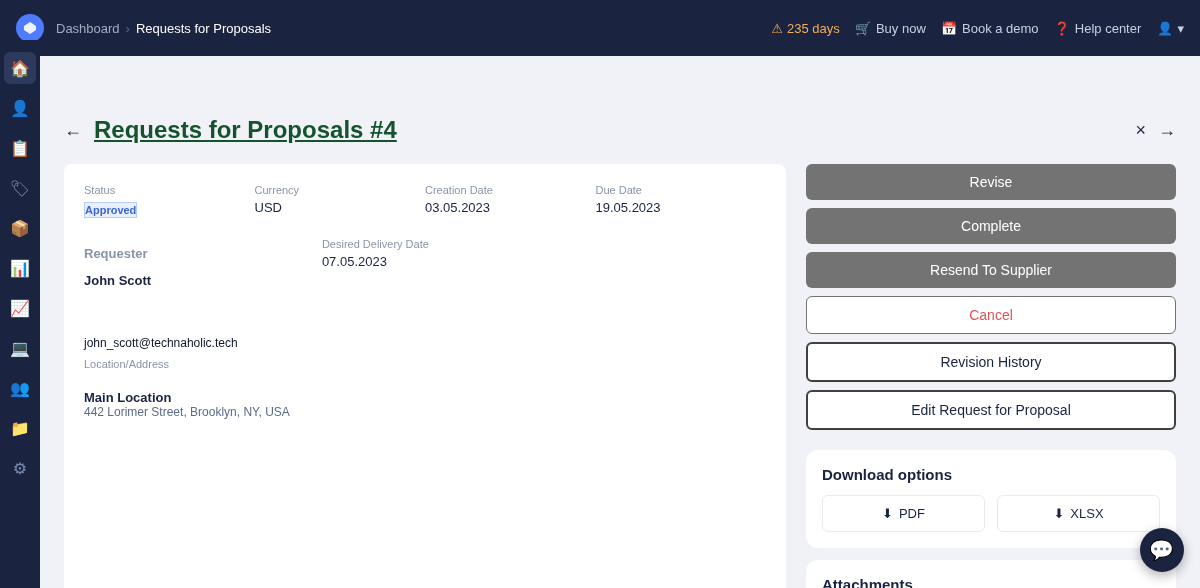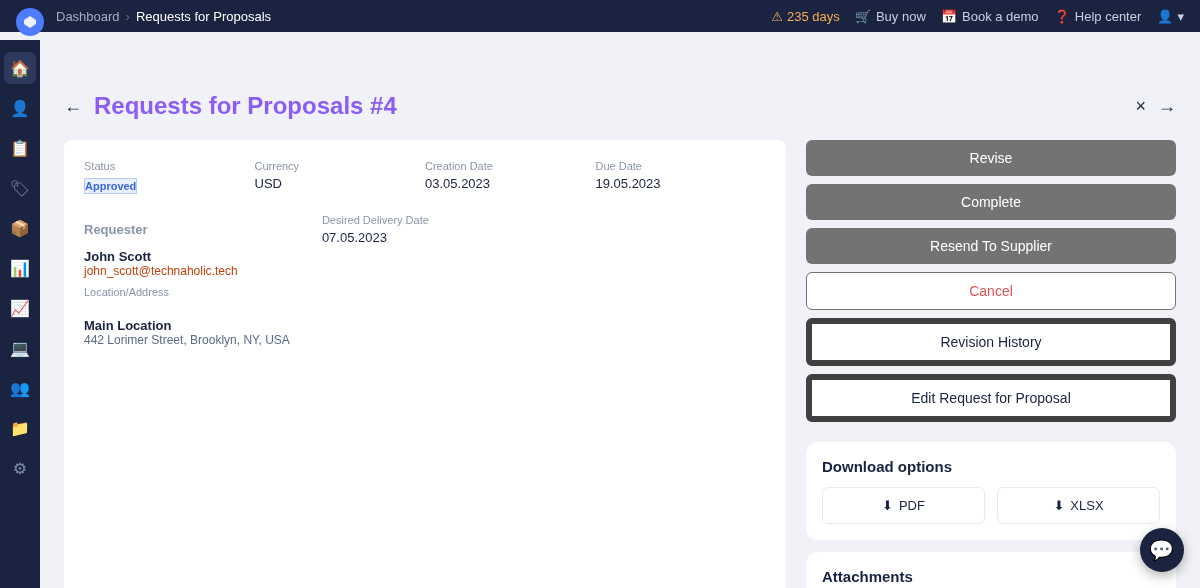--- a/index.html
+++ b/index.html
@@ -1,22 +1,23 @@
 <!DOCTYPE html>
 <html><head>
   <meta charset="utf-8">
   <style>
     * { box-sizing: border-box; margin: 0; padding: 0; }
     body { font-family: -apple-system, BlinkMacSystemFont, 'Segoe UI', sans-serif; background: #f0f2f8; min-height: 588px; overflow: hidden; }
 
     
     .topnav {
       background: #1a2340;
-      height: 32px;
+      height: 56px;
       display: flex;
+      align-items: center;
       padding: 8px 16px;
       gap: 12px;
     }
     .topnav-logo {
       width: 28px; height: 28px;
       background: #4f7cff;
       border-radius: 50%;
       display: flex; align-items: center; justify-content: center;
       color: white; font-size: 14px; font-weight: bold; cursor: pointer;
     }
@@ -59,21 +60,21 @@
 
     
     .page-header {
       display: flex; align-items: center; gap: 12px;
       margin-bottom: 20px;
     }
     .page-header-back {
       color: #1a2340; font-size: 18px; cursor: pointer; font-weight: bold;
     }
     .page-header-title {
-      font-size: 24px; font-weight: 700; color: #8b5cf6; flex: 1;
+      font-size: 24px; font-weight: 700; color: #14532d; flex: 1; text-decoration: underline;
     }
     .page-header-actions {
       display: flex; gap: 12px; align-items: center; margin-left: auto;
     }
     .page-header-close, .page-header-next {
       color: #1a2340; font-size: 18px; cursor: pointer; font-weight: 300;
     }
 
     
     .content-wrapper {
@@ -109,21 +110,21 @@
     }
 
     .requester-section { margin-top: 8px; }
     .requester-section .section-label {
       font-size: 13px; color: #8a94a8; font-weight: 700; margin-bottom: 12px;
     }
     .requester-section .name {
       font-size: 13px; font-weight: 700; color: #1a2340;
     }
     .requester-section .email {
-      font-size: 12px; color: #c2410c;
+      font-size: 12px; color: #0f172a; margin-top: 48px;
     }
     .requester-section .loc-label {
       font-size: 11px; color: #8a94a8; font-weight: 500; margin-top: 8px;
     }
     .requester-section .loc-name {
       font-size: 13px; font-weight: 700; color: #1a2340; margin-top: 20px;
     }
     .requester-section .loc-addr {
       font-size: 12px; color: #5a6a8a;
     }
@@ -164,21 +165,21 @@
       font-weight: 500;
       cursor: pointer;
       width: 100%;
       margin-bottom: 8px;
       text-align: center;
     }
 
     .btn-outline {
       background: white;
       color: #1a2340;
-      border: 6px solid #404040;
+      border: 2px solid #404040;
       border-radius: 6px;
       padding: 10px 16px;
       font-size: 14px;
       font-weight: 400;
       cursor: pointer;
       width: 100%;
       margin-bottom: 8px;
       text-align: center;
     }
 

